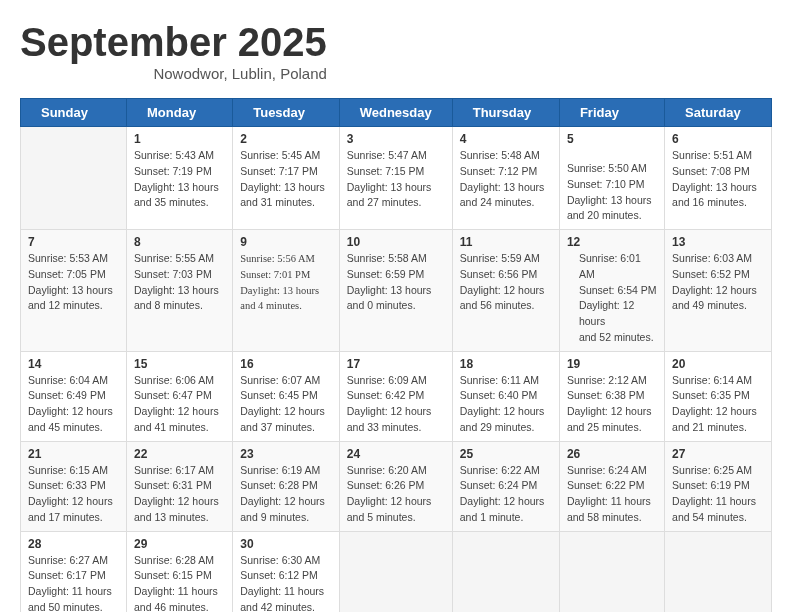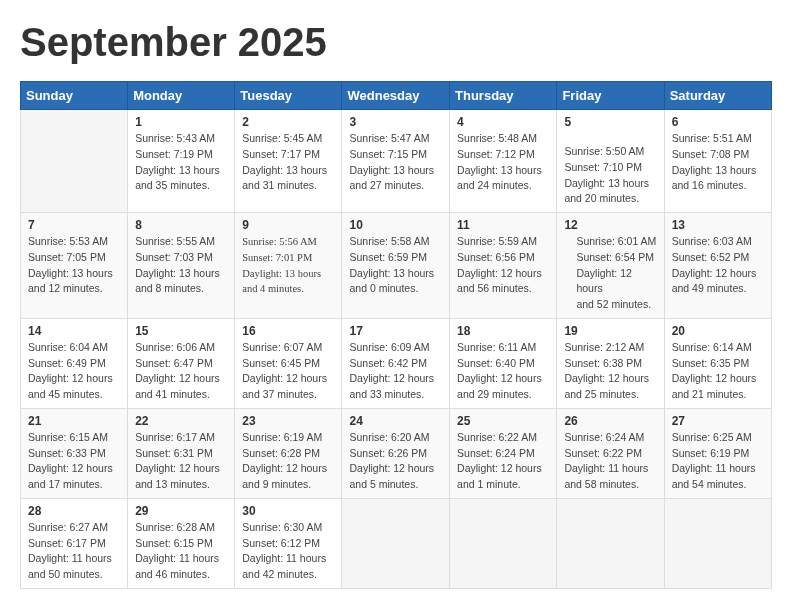--- a/index.html
+++ b/index.html
@@ -46,21 +46,21 @@
     }
     .calendar {
       width: 100%;
       border-collapse: collapse;
       border: 1px solid #ccc;
     }
     .calendar th {
       background-color: #2a6db5;
       color: #fff;
       text-align: left;
-      padding: 6px 5px;
+      padding: 6px 20px;
       font-size: 13px;
       font-weight: bold;
       border: 1px solid #1a5a9a;
     }
     .calendar td {
       vertical-align: top;
       padding: 5px 7px;
       border: 1px solid #ddd;
       font-size: 10.5px;
       color: #333;
@@ -82,20 +82,21 @@
       color: #444;
     }
     .empty { background: #f5f5f5 !important; }
   </style>
 </head>
 <body>
 
 <div class="header">
   <div class="title-section">
     <div class="month-title">September 2025</div>
+    <div class="location">Nowodwor, Lublin, Poland</div>
   </div>
 </div>
 
 <table class="calendar">
   <thead>
     <tr>
     <th>Sunday</th>
         <th>Monday</th>
         <th>Tuesday</th>
         <th>Wednesday</th>

